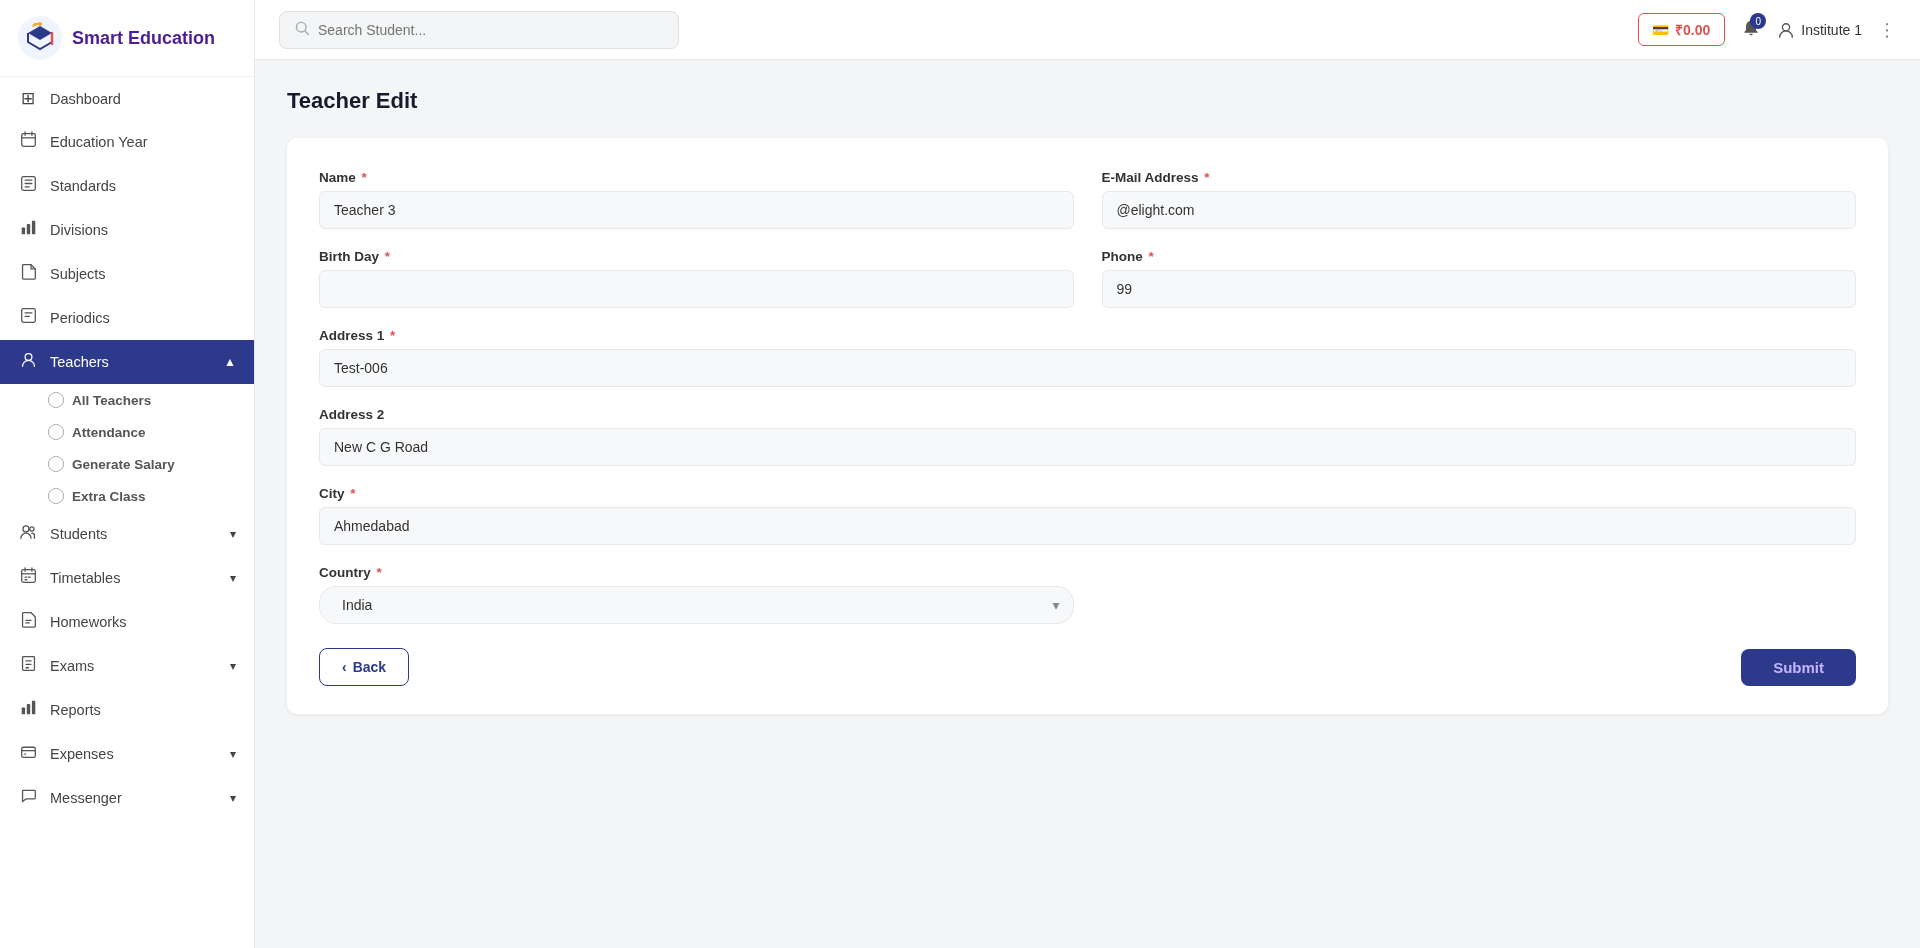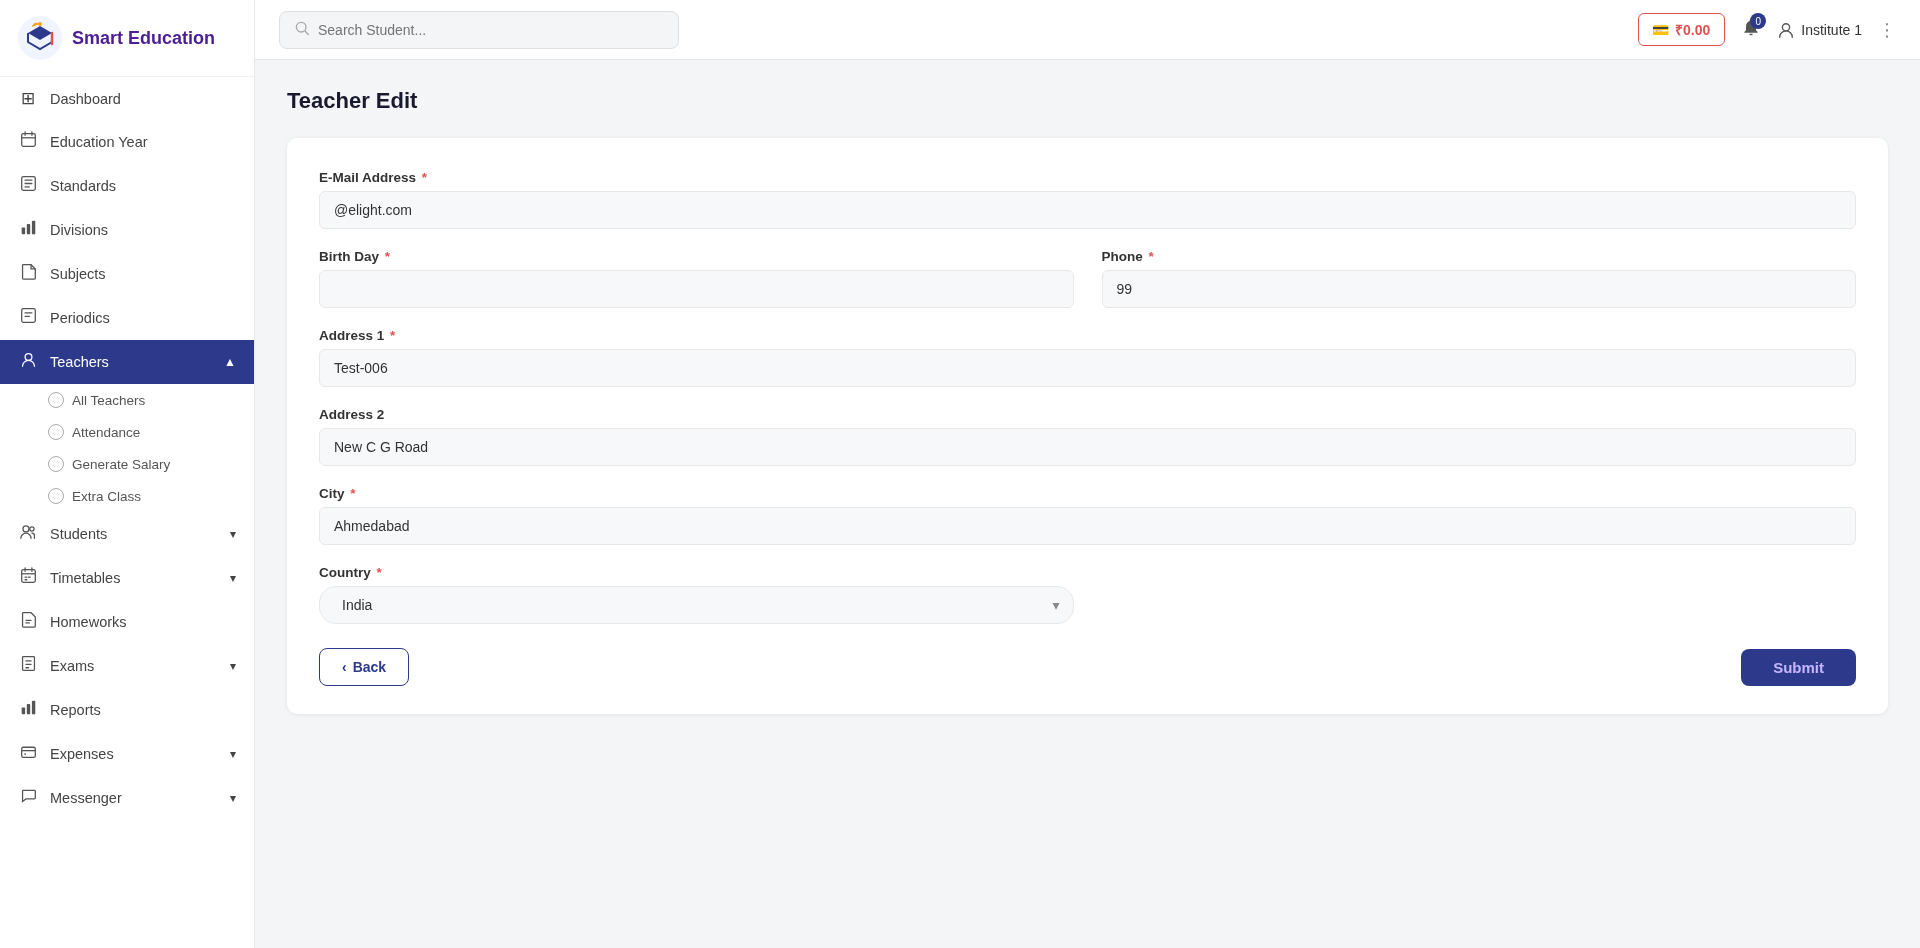--- a/index.html
+++ b/index.html
@@ -46,20 +46,21 @@
     .nav-item.active {
       background: #2d3a8c;
       color: #fff;
       border-radius: 0;
     }
     .nav-item .nav-icon { font-size: 17px; min-width: 20px; text-align: center; }
     .nav-item .chevron { margin-left: auto; font-size: 12px; }
     .sub-nav {
       padding-left: 48px;
       background: #fff;
+      font-weight: bold;
     }
     .sub-nav-item {
       display: flex;
       align-items: center;
       gap: 8px;
       padding: 8px 12px 8px 0;
       font-size: 13.5px;
       color: #555;
       cursor: pointer;
     }
@@ -478,20 +479,26 @@
   </div>
 
   <div class="content">
     <div class="page-title">Teacher Edit</div>
 
     <div class="form-card">
 
       <div class="form-row">
         <div class="form-group">
           <label class="form-label">
+            <span>Name</span><span class="required"> *</span>
+          </label>
+          <input class="form-input" type="text" value="Teacher 3" style="">
+        </div>
+        <div class="form-group">
+          <label class="form-label">
             <span>E-Mail Address</span><span class="required"> *</span>
           </label>
           <input class="form-input" type="email" value="@elight.com" style="">
         </div>
       </div>
 
       <div class="form-row">
         <div class="form-group">
           <label class="form-label">
             <span>Birth Day</span><span class="required"> *</span>

